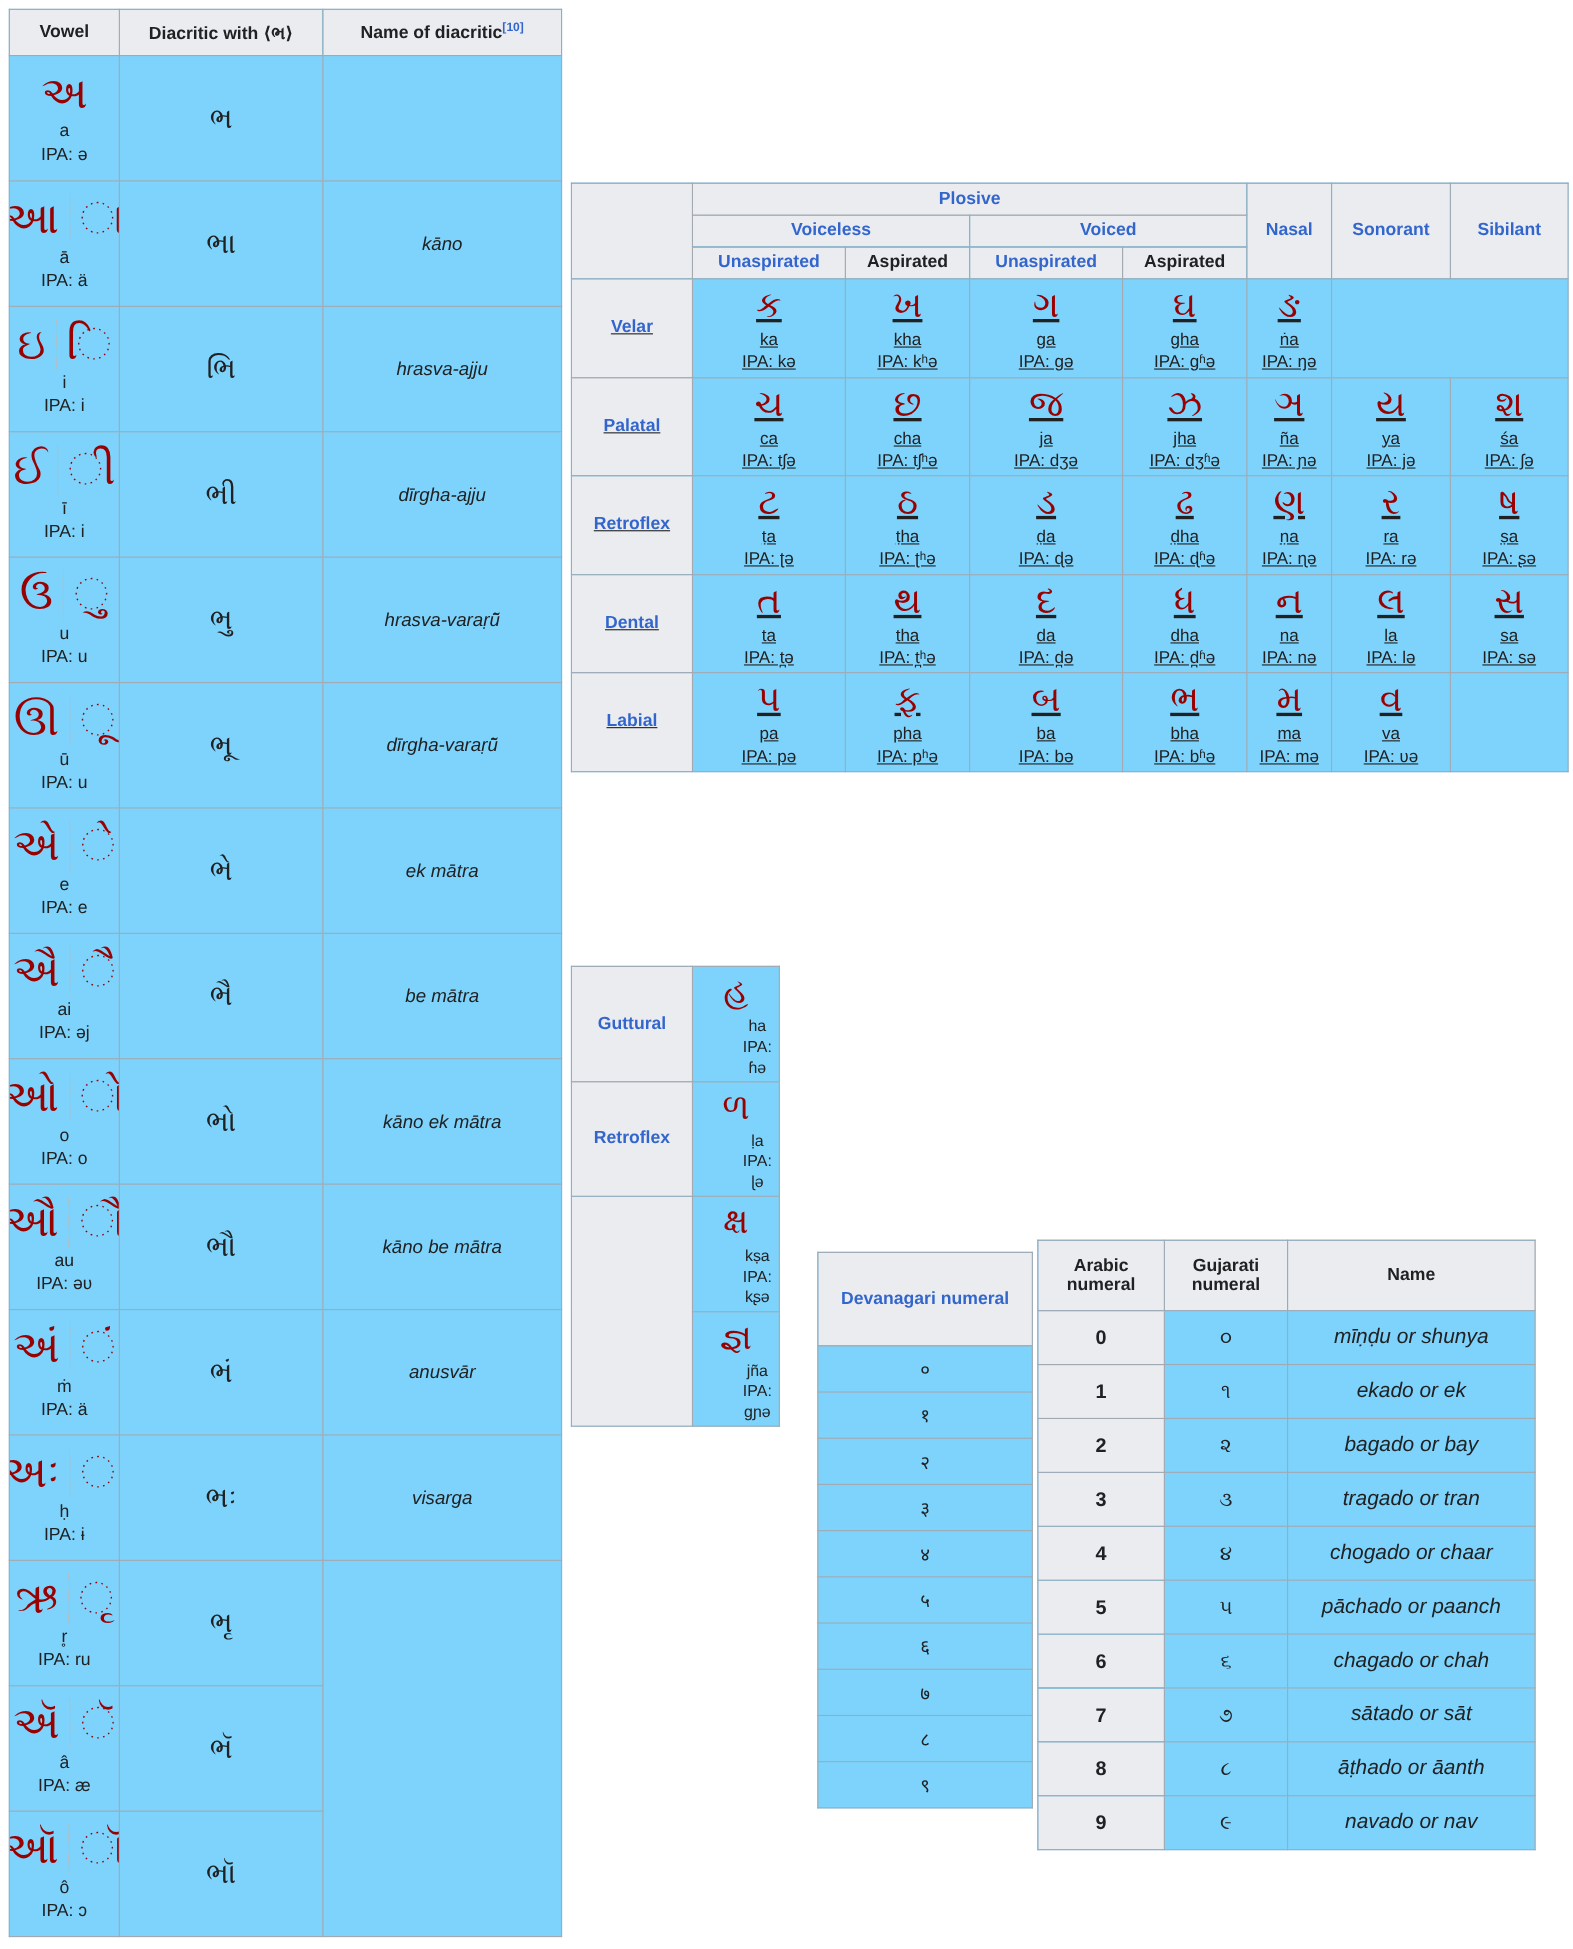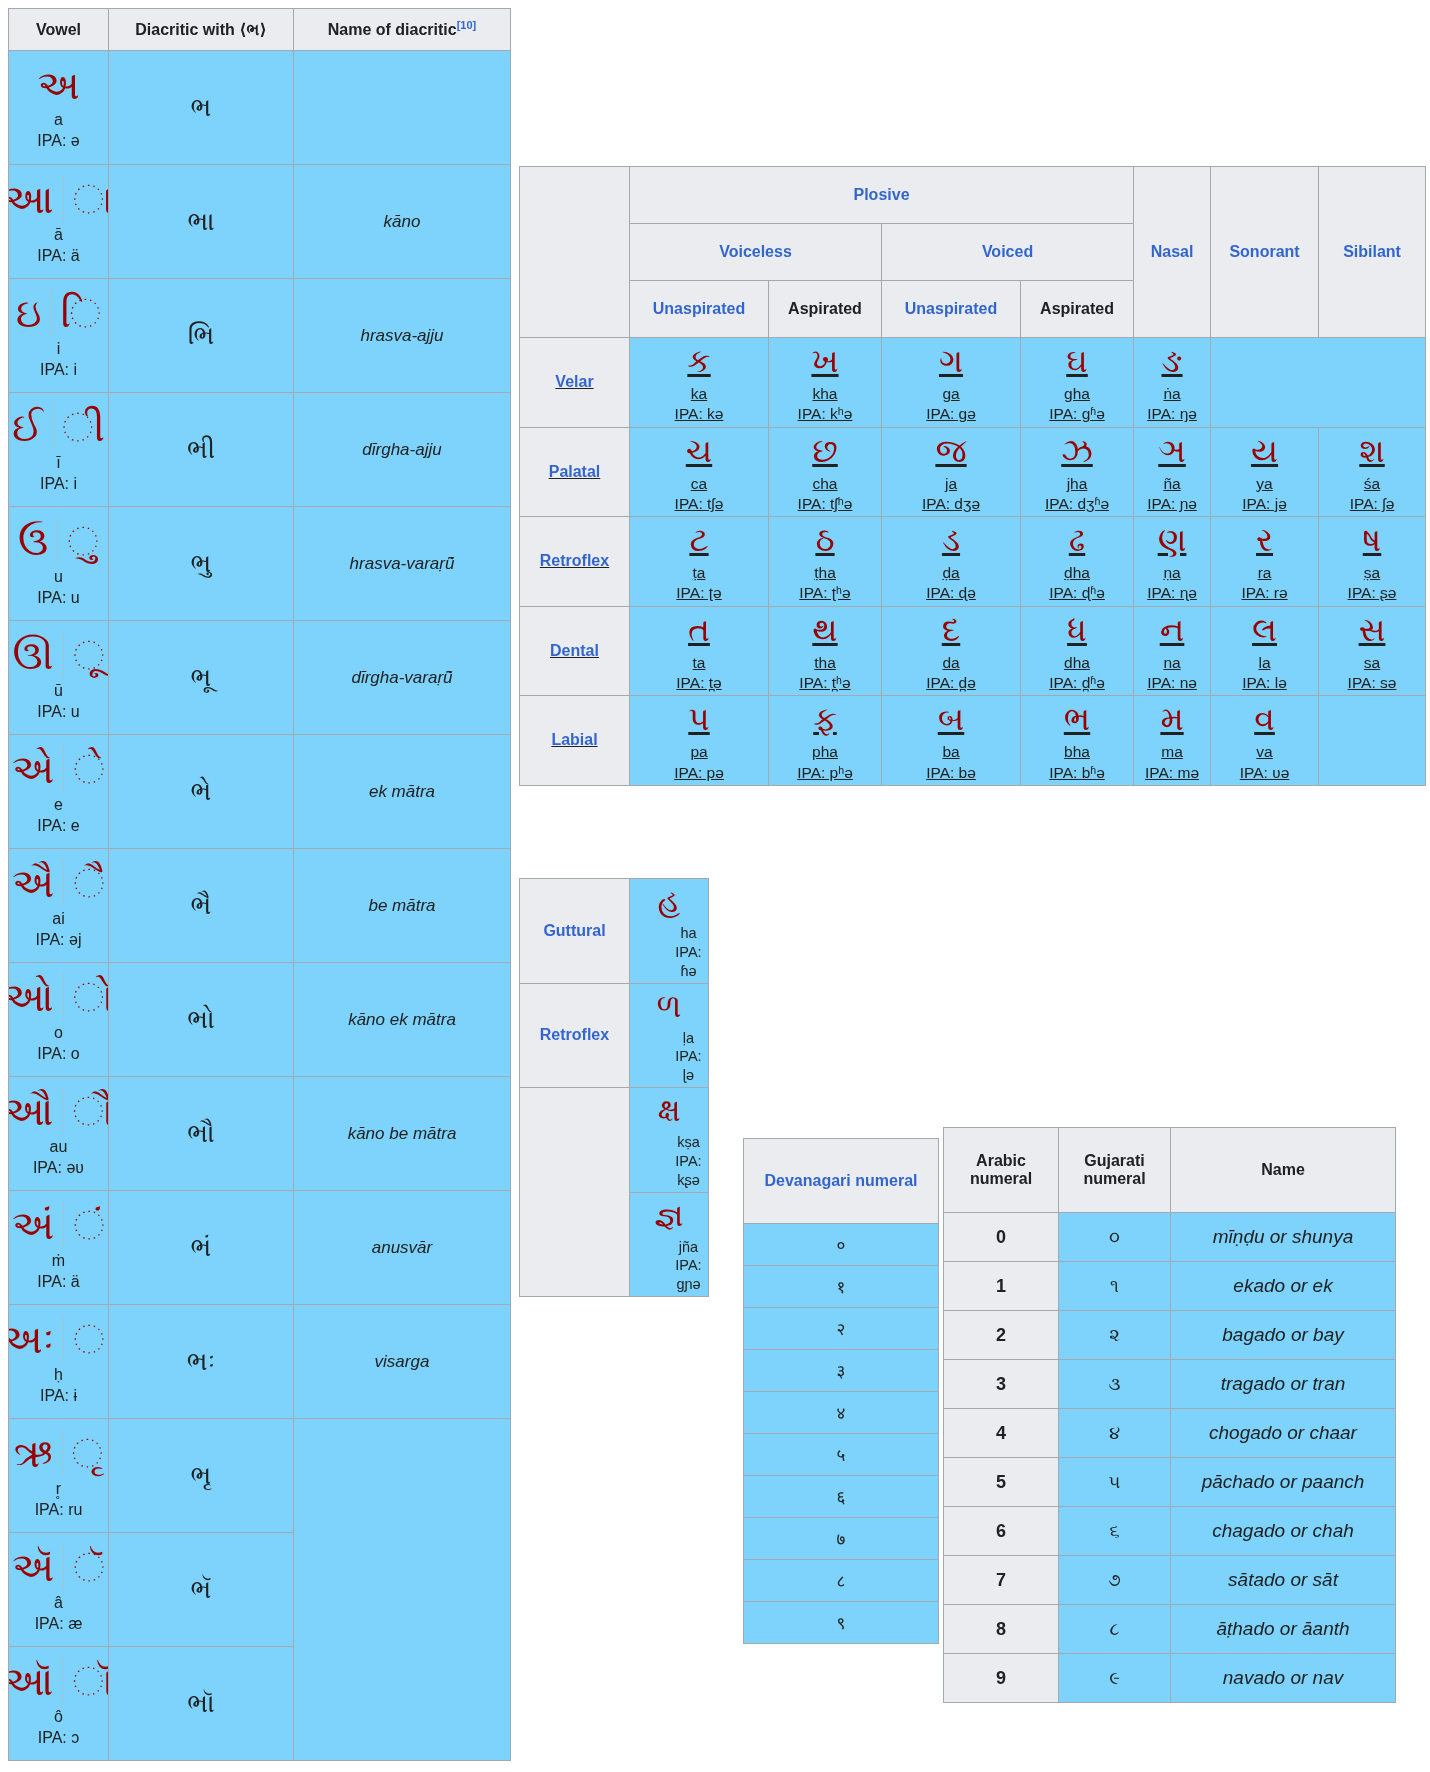--- a/index.html
+++ b/index.html
@@ -19,36 +19,36 @@
   #vowel-table{left:8px;top:8px;width:502px;}
   #vowel-table thead tr{height:42px;}
   #vowel-table tbody tr{height:114px;}
   .vg{display:flex;align-items:center;justify-content:center;gap:9px;color:#990000;font-size:40px;line-height:1.1;}
   .vg .vsep{display:inline-block;width:0;height:46px;border-left:1px dotted #b9b9b9;}
   .matra{color:#990000;}
   .dia{color:#202122;font-size:26px;}
   .name{font-style:italic;font-size:17px;}
   
   #consonant-table{left:519px;top:166px;width:906px;}
-  #consonant-table thead tr{height:57px;}
+  #consonant-table thead tr{height:29px;}
   #consonant-table tbody tr{height:87px;text-decoration:underline;}
   #consonant-table .g{font-size:33px;}
   #consonant-table .t,#consonant-table .i{font-size:15.5px;}
   
   #guttural-table{left:519px;top:878px;width:189px;}
   #guttural-table tr{height:91px;}
   #guttural-table .t,#guttural-table .i{font-size:14.5px;margin-left:39px;}
   
   #devanagari-table{left:743px;top:1138px;width:196px;}
   #devanagari-table thead tr{height:85px;margin-top:48px;}
   #devanagari-table tbody tr{height:42px;}
   #devanagari-table td{font-size:17px;}
   
   #numeral-table{left:943px;top:1127px;width:452px;}
-  #numeral-table thead tr{height:85px;margin-left:27px;}
+  #numeral-table thead tr{height:64px;margin-left:27px;}
   #numeral-table tbody tr{height:49px;}
   #numeral-table th.num{font-size:18px;}
   #numeral-table td.gnum{font-size:18px;}
   #numeral-table td.nname{font-style:italic;font-size:19px;}
 </style>
 </head>
 <body>
 
 <table class="wikitable" id="vowel-table">
   <colgroup>

